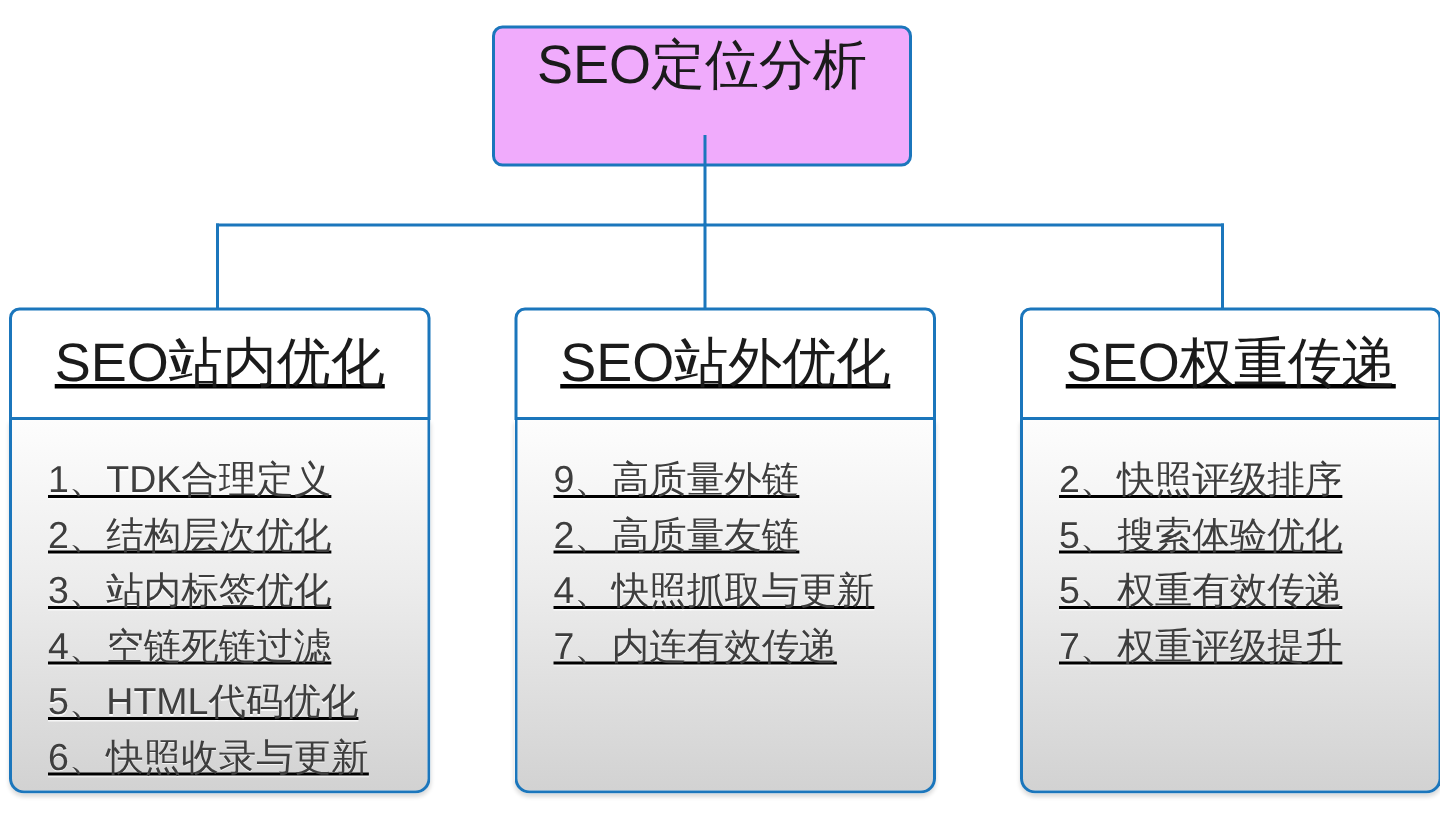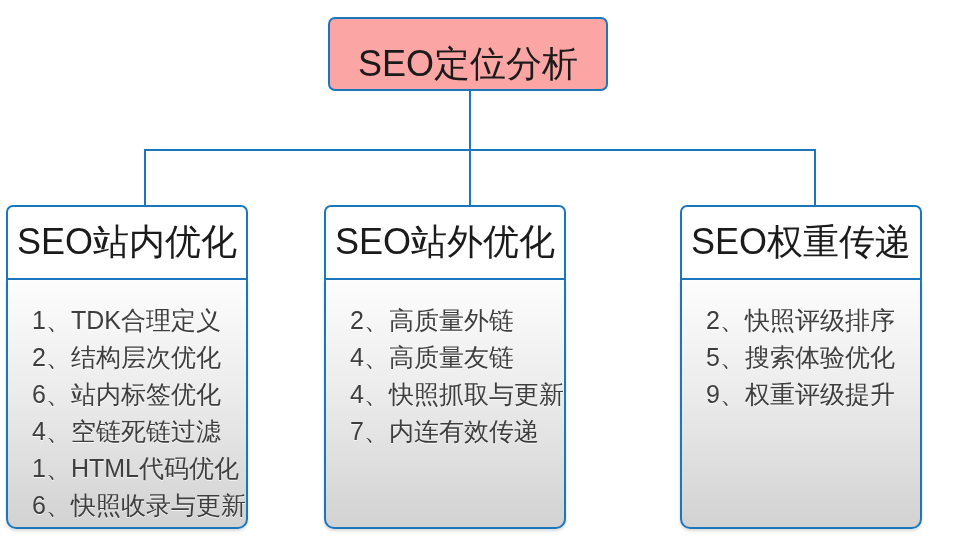--- a/index.html
+++ b/index.html
@@ -4,26 +4,26 @@
 <style>
   html,body{margin:0;padding:0;background:#ffffff;}
   .stage{
     position:relative;width:960px;height:550px;background:#ffffff;
     font-family:"Liberation Sans","DejaVu Sans",sans-serif;overflow:hidden;
   }
   .line{position:absolute;background:#1b76bc;}
   .line.v{width:2px;}
   .line.h{height:2px;}
   .node-root{
-    position:absolute;left:328px;top:17px;width:280px;height:74px;
-    box-sizing:border-box;background:#fca5a5;border:2px solid #1b76bc;border-radius:7px;
-    display:flex;align-items:flex-end;justify-content:center;
+    position:absolute;left:328px;top:17px;width:280px;height:94px;
+    box-sizing:border-box;background:#f0abfc;border:2px solid #1b76bc;border-radius:7px;
+    display:flex;align-items:flex-start;justify-content:center;
     font-size:36px;color:#1b1b1b;white-space:nowrap;
   }
-  .column{position:absolute;top:205px;width:242px;box-sizing:border-box;}
+  .column{position:absolute;top:205px;width:281px;box-sizing:border-box;text-decoration:underline;}
   .col-header{
     height:75px;box-sizing:border-box;background:#ffffff;
     border:2px solid #1b76bc;border-radius:7px 7px 0 0;
     display:flex;align-items:center;justify-content:center;
     font-size:36px;color:#1b1b1b;white-space:nowrap;
   }
   .col-panel{
     height:249px;box-sizing:border-box;
     border:2px solid #1b76bc;border-top:none;border-radius:0 0 10px 10px;
     background:linear-gradient(180deg,#fdfdfd 0%,#ececec 45%,#d2d2d2 100%);
@@ -50,43 +50,44 @@
   <div class="line v" style="left:469px;top:149px;height:57px"></div>
   <div class="line v" style="left:814px;top:149px;height:57px"></div>
 
   <div class="column" style="left:6px">
     <div class="col-header">
       <span>SEO站内优化</span>
     </div>
     <div class="col-panel">
       <div class="item">1、TDK合理定义</div>
       <div class="item">2、结构层次优化</div>
-      <div class="item">6、站内标签优化</div>
+      <div class="item">3、站内标签优化</div>
       <div class="item">4、空链死链过滤</div>
-      <div class="item">1、HTML代码优化</div>
+      <div class="item">5、HTML代码优化</div>
       <div class="item">6、快照收录与更新</div>
     </div>
   </div>
 
-  <div class="column" style="left:324px">
+  <div class="column" style="left:343px">
     <div class="col-header">
       <span>SEO站外优化</span>
     </div>
     <div class="col-panel">
-      <div class="item">2、高质量外链</div>
-      <div class="item">4、高质量友链</div>
+      <div class="item">9、高质量外链</div>
+      <div class="item">2、高质量友链</div>
       <div class="item">4、快照抓取与更新</div>
       <div class="item">7、内连有效传递</div>
     </div>
   </div>
 
   <div class="column" style="left:680px">
     <div class="col-header">
       <span>SEO权重传递</span>
     </div>
     <div class="col-panel">
       <div class="item">2、快照评级排序</div>
       <div class="item">5、搜索体验优化</div>
-      <div class="item">9、权重评级提升</div>
+      <div class="item">5、权重有效传递</div>
+      <div class="item">7、权重评级提升</div>
     </div>
   </div>
 
 </div>
 
 </body></html>

